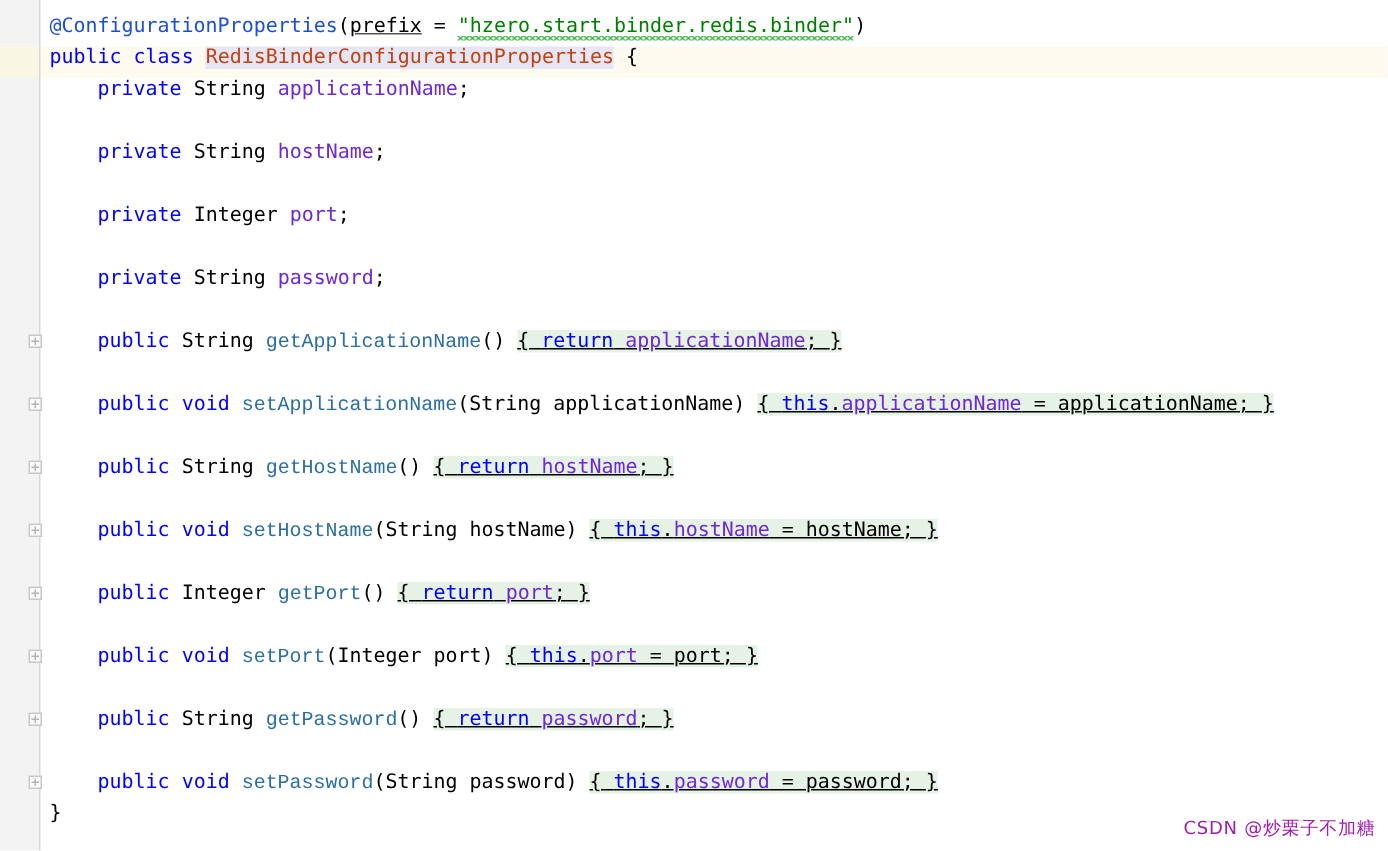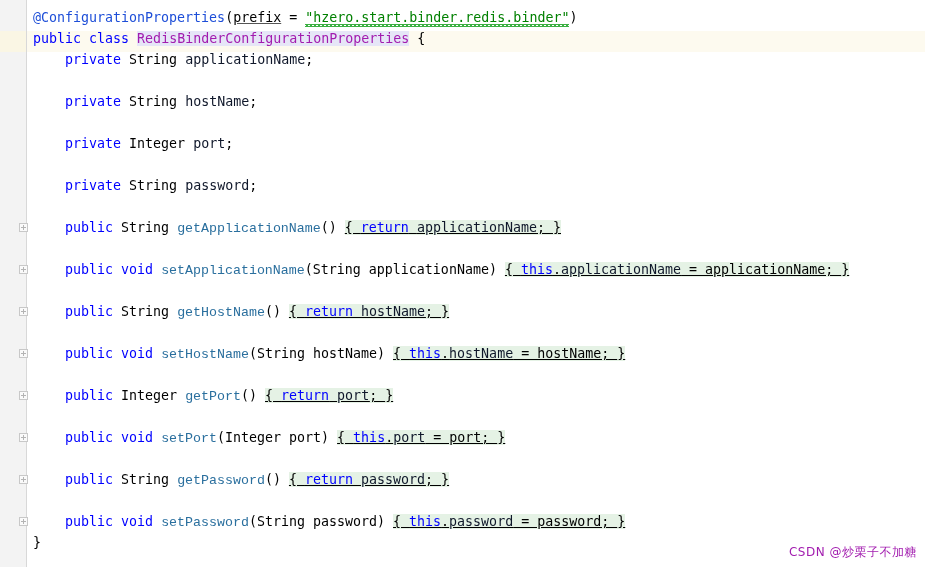--- a/index.html
+++ b/index.html
@@ -104,23 +104,23 @@
   .line {
     height: 21px;
     white-space: pre;
   }
 
   
   .kw       { color: #0000ff; margin-top: 48px; }
   .plain    { color: #000000; }
   .anno     { color: #1d4ed8; }
   .str      { color: #008000; }
-  .field    { color: #0f172a; }
+  .field    { color: #6d28d9; }
   .method   { color: #2a6f9e; font-family: Liberation Mono, monospace; }
-  .classref { color: #a21caf; margin-top: 42px; }
+  .classref { color: #c2410c; margin-top: 42px; }
 
   .hl-ident { background: #e6e6f7; }
   .hl-body  { background: #e5f2e5; text-decoration: underline; }
 
   .squiggle {
     position: relative;
   }
   .squiggle::after {
     content: "";
     position: absolute;

